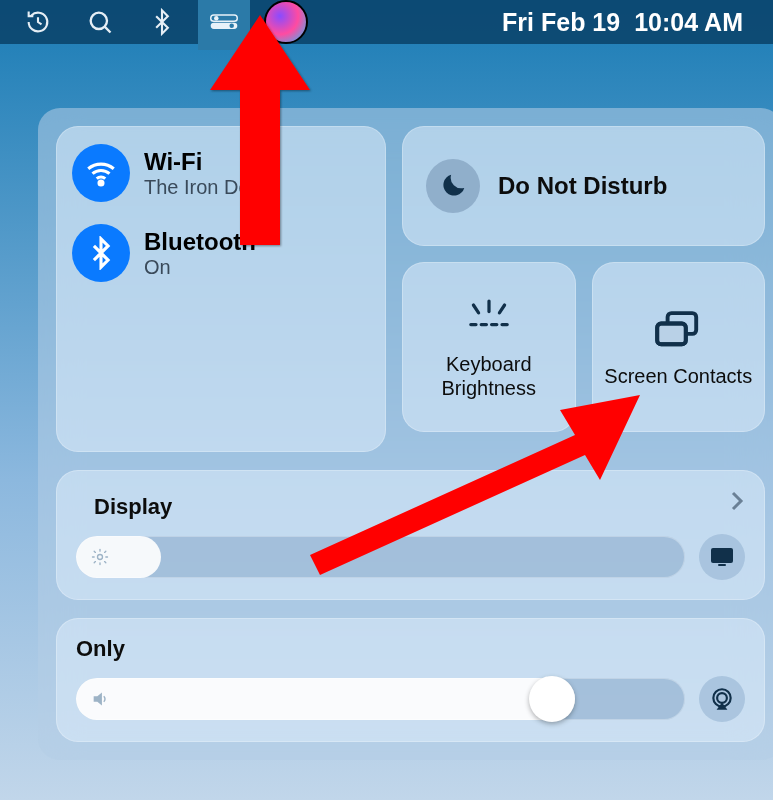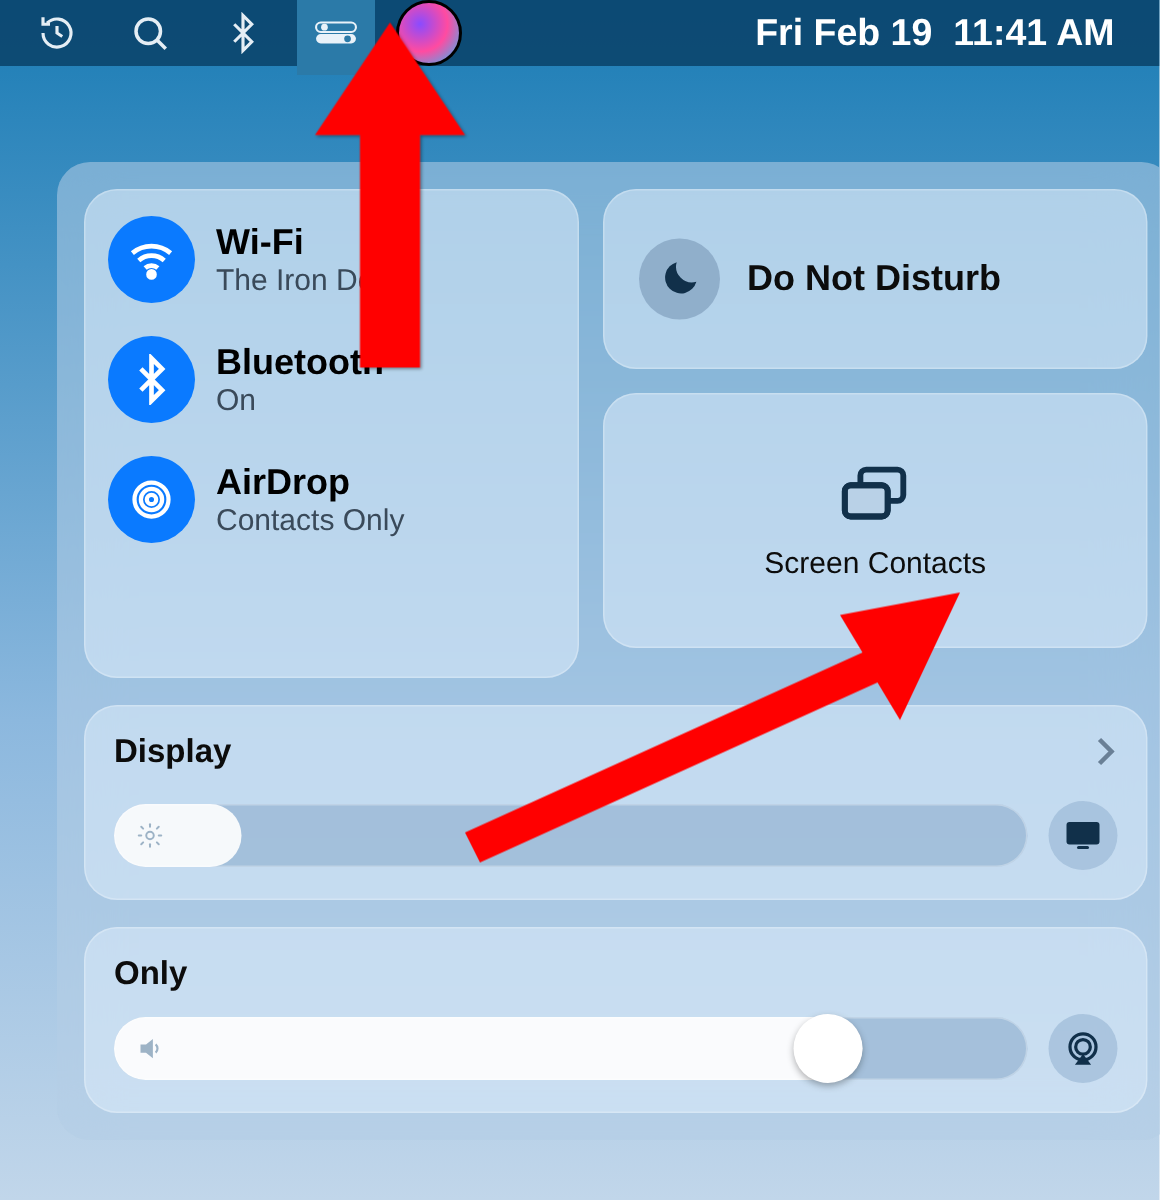--- a/index.html
+++ b/index.html
@@ -55,21 +55,21 @@
   .smallrow { display: flex; gap: 16px; flex: 1; }
   .smallcard {
     flex: 1; height: 170px; display: flex; flex-direction: column;
     align-items: center; justify-content: center; gap: 10px;
     text-align: center; font-size: 20px; line-height: 1.2; cursor:pointer;
   }
   .smallcard .icon-area { height: 48px; display:flex; align-items:center; justify-content:center; }
   .wide {
     margin-top: 18px; padding: 18px 20px 20px 20px; position:relative;
   }
-  .wide-h { display:flex; align-items:flex-start; justify-content:space-between;}
+  .wide-h { display:flex; align-items:flex-end; justify-content:space-between;margin-left:18px;}
   .wide-title { font-size: 22px; font-weight: 700; }
   .chev { font-size: 28px; color:#6a8096; }
   .slider-row{ display:flex; align-items:center; gap:14px; margin-top:14px;}
   .slider {
     flex:1; height: 42px; border-radius: 21px;
     background: rgba(150,180,210,.7); position: relative;
     box-shadow: inset 0 0 0 1px rgba(255,255,255,.3);
     cursor:pointer;
   }
   .slider .fill{
@@ -127,21 +127,21 @@
         <rect x="1" y="13" width="38" height="9" rx="4.5" fill="#e9f2f9"></rect>
         <circle cx="31" cy="17.5" r="3.2" fill="#2b7aa8"></circle>
       </svg>
     </div>
     <div class="mb-item">
       <div class="siri-orb"></div>
     </div>
   </div>
   <div class="mb-right">
     <span>Fri Feb 19</span>
-    <span>11:41 AM</span>
+    <span>10:04 AM</span>
   </div>
 </div>
 
 <div class="panel">
   <div class="row1">
 
     <div class="card conn">
       <div class="conn-item">
         <div class="bubble">
           <svg viewBox="0 0 24 24" fill="none" stroke="#fff" stroke-width="2.2">
@@ -160,49 +160,47 @@
         <div class="bubble">
           <svg viewBox="0 0 24 24" fill="none" stroke="#fff" stroke-width="2.2">
               <path d="M7 7l10 10-5 5V2l5 5L7 17"></path>
             </svg>
         </div>
         <div class="conn-text">
           <div class="title">Bluetooth</div>
           <div class="sub">On</div>
         </div>
       </div>
-      <div class="conn-item">
-        <div class="bubble">
-          <svg viewBox="0 0 24 24" fill="none" stroke="#fff" stroke-width="2">
-              <circle cx="12" cy="12" r="2.2"></circle>
-              <circle cx="12" cy="12" r="5"></circle>
-              <circle cx="12" cy="12" r="8"></circle>
-            </svg>
-        </div>
-        <div class="conn-text">
-          <div class="title">AirDrop</div>
-          <div class="sub">Contacts Only</div>
-        </div>
-      </div>
     </div>
 
     <div class="rightcol">
 
       <div class="card dnd">
         <div class="dnd-bubble">
           <svg viewBox="0 0 24 24" width="30" height="30" fill="#11304a">
               <path d="M21 13.5A8.5 8.5 0 0 1 10.5 3 8.5 8.5 0 1 0 21 13.5z"></path>
             </svg>
         </div>
         <div class="dnd-text">
           <div>Do Not Disturb</div>
         </div>
       </div>
 
       <div class="smallrow">
+        <div class="card smallcard">
+          <div class="icon-area">
+            <svg viewBox="0 0 40 30" width="52" height="40" stroke="#11304a" stroke-width="2.5" fill="none" stroke-linecap="round">
+              <line x1="20" y1="2" x2="20" y2="10"></line>
+              <line x1="8" y1="5" x2="12" y2="11"></line>
+              <line x1="32" y1="5" x2="28" y2="11"></line>
+              <line x1="6" y1="20" x2="34" y2="20" stroke-dasharray="4 4"></line>
+            </svg>
+          </div>
+          <div>Keyboard Brightness</div>
+        </div>
         <div class="card smallcard">
           <div class="icon-area">
             <svg viewBox="0 0 40 30" width="52" height="40" stroke="#11304a" stroke-width="3" fill="none">
               <rect x="12" y="2" width="22" height="16" rx="3"></rect>
               <rect x="4" y="10" width="22" height="16" rx="3" fill="#b9d1e7"></rect>
               <rect x="4" y="10" width="22" height="16" rx="3"></rect>
             </svg>
           </div>
           <div>Screen Contacts</div>
         </div>

